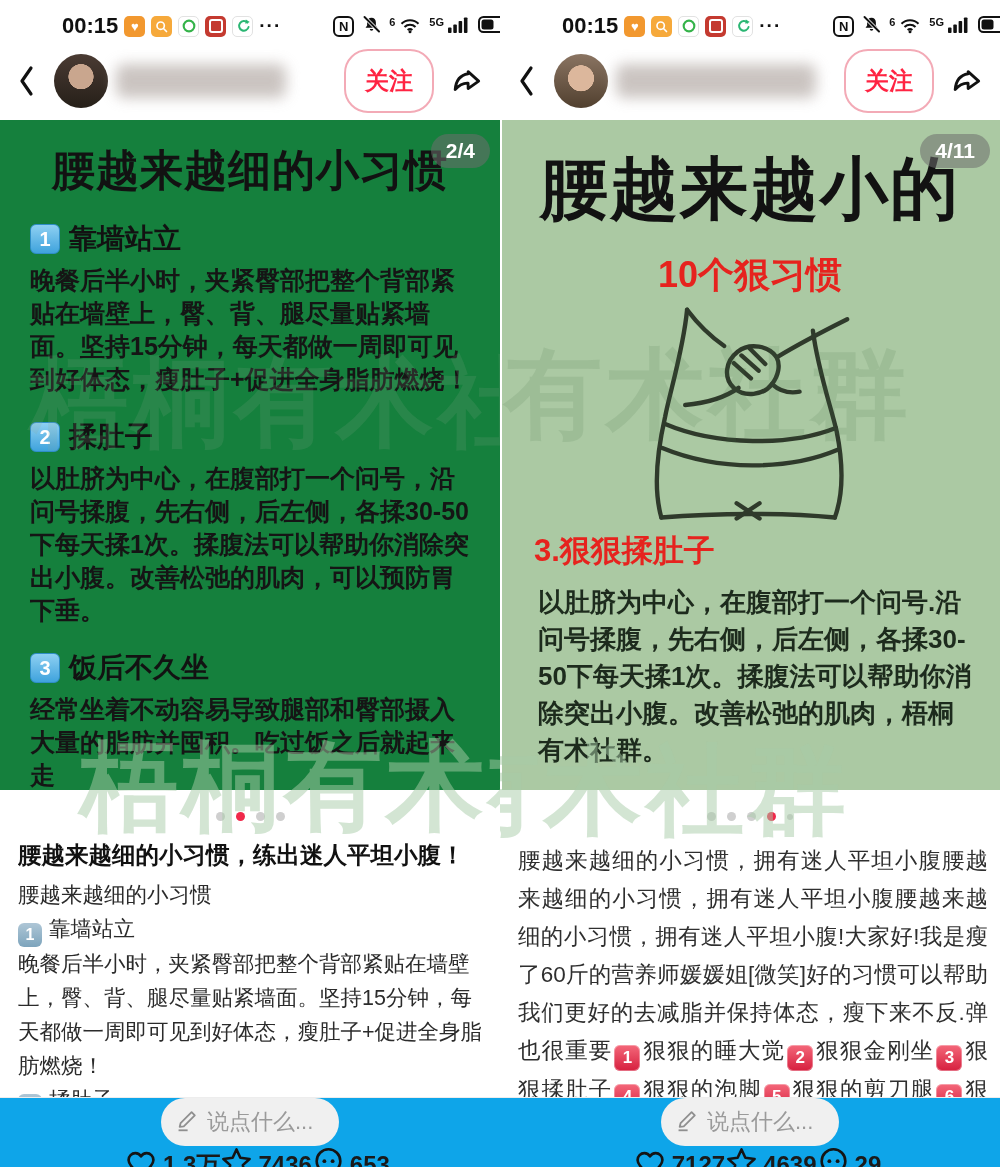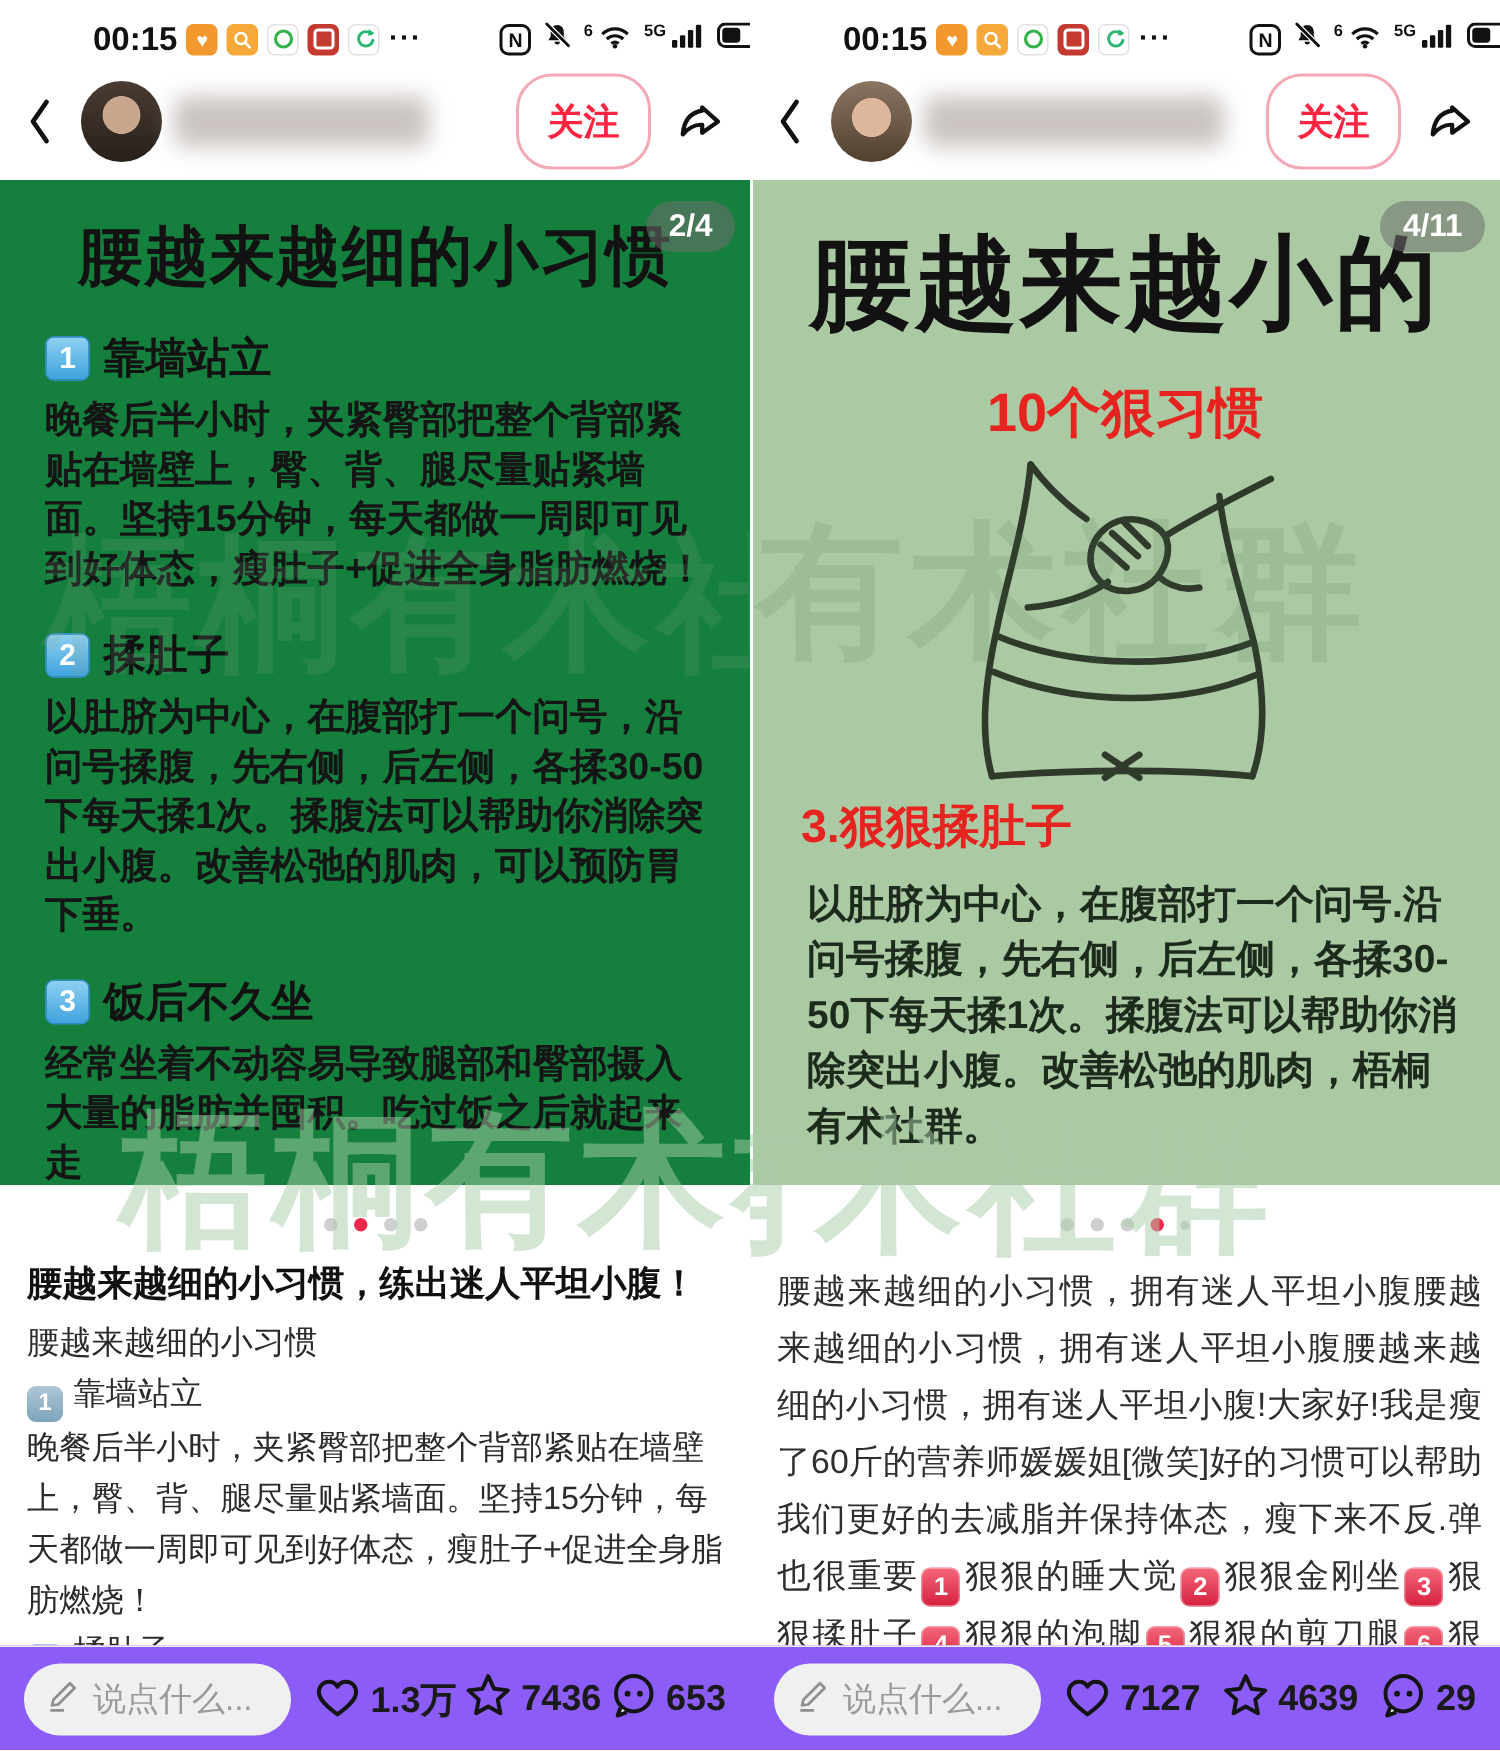--- a/index.html
+++ b/index.html
@@ -78,22 +78,22 @@
   .cap-r{top:842px;height:255px;overflow:hidden;font-size:22.5px;line-height:38px;text-align:justify;color:#2f2f2f;}
 
   
   .wm{position:absolute;font-size:98px;font-weight:700;white-space:nowrap;letter-spacing:4px;pointer-events:none;z-index:5;}
   .wm-mid-l{top:338px;left:30px;color:rgba(140,165,140,.16);}
   .wm-low-l{top:722px;left:80px;color:rgba(168,203,168,.5);}
   .wm-mid-r{top:330px;left:-200px;color:rgba(70,105,70,.13);}
   .wm-low-r{top:726px;left:-262px;color:rgba(168,203,168,.5);}
 
   
-  .bottombar{position:absolute;top:1097px;left:0;width:100%;height:70px;background:#8b5cf6;border-top:1px solid #ededed;
-             display:flex;align-items:center;padding:0 16px;box-sizing:border-box;z-index:10;}
+  .bottombar{position:absolute;top:1097px;left:0;width:100%;height:70px;background:#0ea5e9;border-top:1px solid #ededed;
+             display:flex;align-items:center;padding:0 16px;box-sizing:border-box;z-index:10;flex-direction:column;}
   .say{width:178px;height:48px;background:#f0f0f0;border-radius:24px;display:flex;align-items:center;gap:8px;
        padding:0 0 0 13px;box-sizing:border-box;color:#9a9a9a;font-size:22px;flex:0 0 auto;}
   .acts{display:flex;flex:1;justify-content:space-between;align-items:center;margin-left:14px;}
   .act{display:flex;align-items:center;gap:5px;}
   .act .cnt{font-size:24px;font-weight:700;color:#1a1a1a;}
 </style>
 </head>
 <body>
 
 <div class="stage">

